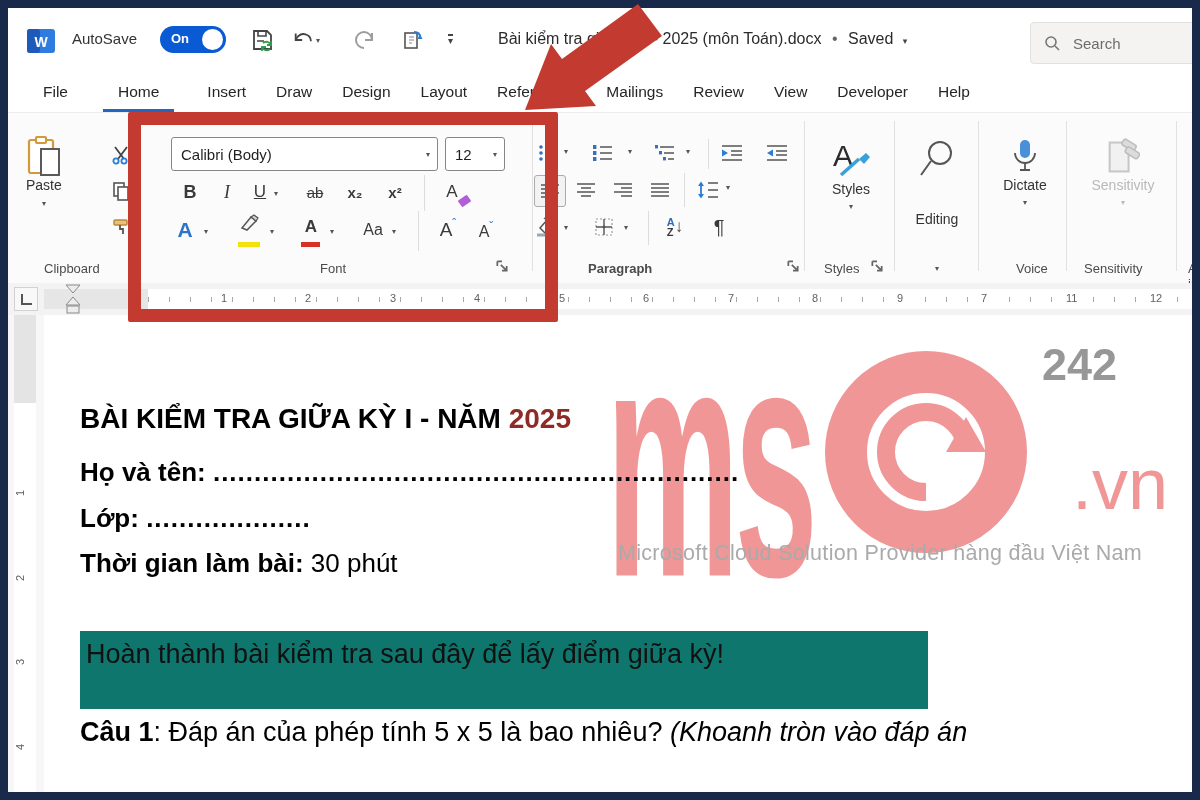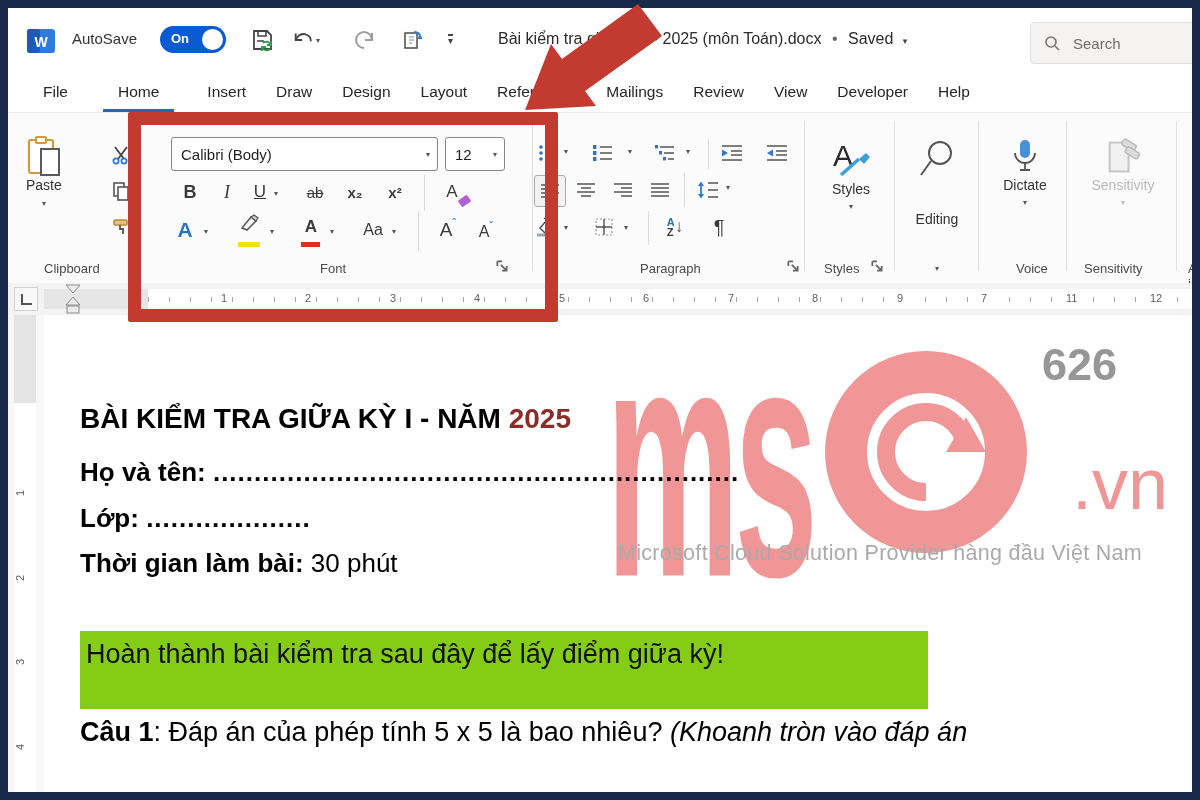--- a/index.html
+++ b/index.html
@@ -54,21 +54,21 @@
           background-size:100% 5px;background-position:0 center;background-repeat:repeat-x;}
   .hmargin{position:absolute;left:0;top:0;width:104px;height:20px;background:#e6e6e6;}
   .hnum{position:absolute;top:3px;font-size:11px;color:#5f5f5f;background:#fff;padding:0 2px;}
   
   .vruler{position:absolute;left:0;top:307px;width:36px;height:477px;background:#f7f7f7;border-right:1px solid #ececec;}
   .vmargin{position:absolute;left:6px;top:0;width:22px;height:88px;background:#e4e4e4;}
   .vstrip{position:absolute;left:6px;top:88px;width:22px;height:389px;background:#fff;}
   .vnum{position:absolute;left:9px;font-size:11px;color:#5f5f5f;transform:rotate(-90deg);}
   .docarea{position:absolute;left:36px;top:307px;width:1148px;height:477px;background:#fff;overflow:hidden;}
   .dtext{position:absolute;white-space:nowrap;color:#000;z-index:2;}
-  .hl{position:absolute;left:36px;top:316px;width:848px;height:78px;background:#84cc16;z-index:2;}
+  .hl{position:absolute;left:36px;top:316px;width:848px;height:78px;background:#0f766e;z-index:2;}
   .hl span{display:block;padding:8px 0 0 6px;font-size:27px;color:#111;}
   
   .watermark{position:absolute;left:516px;top:20px;width:650px;height:250px;z-index:1;opacity:.92;}
   .wm-ms{position:absolute;left:46px;top:-39px;font-size:150px;font-weight:bold;color:#ef8e8e;line-height:1;
          letter-spacing:-5px;transform:scaleY(2.2);transform-origin:top left;}
   .wm-badge{position:absolute;left:482px;top:4px;font-size:45px;font-weight:bold;color:#8f8f8f;}
   .wm-domain{position:absolute;left:512px;top:108px;font-size:72px;color:#ef8e8e;}
   .wm-tagline{position:absolute;left:58px;top:206px;font-size:21.5px;color:#a3a3a3;letter-spacing:.3px;}
   
   .redbox{position:absolute;left:128px;top:112px;width:404px;height:184px;border:13px solid #c23a30;border-radius:2px;z-index:60;}
@@ -325,21 +325,21 @@
     <span class="cv" style="position:absolute;left:616px;top:110px;">▾</span>
     <div class="isep" style="left:640px;top:98px;height:34px;"></div>
     <div class="rb" style="left:650px;top:98px;width:34px;height:32px;">
       <span style="display:flex;flex-direction:column;line-height:10px;font-size:11px;font-weight:bold;">
         <span style="color:#2b6cb8;">A</span>
         <span>Z</span>
       </span>
       <span style="font-size:17px;color:#444;">↓</span>
     </div>
     <div class="rb" style="left:696px;top:98px;width:30px;height:32px;font-size:20px;">¶</div>
-    <span class="glabel" style="left:632px;">Paragraph</span>
+    <span class="glabel" style="left:580px;font-weight:bold;">Paragraph</span>
     <svg class="launcher" style="left:778px;top:146px;" viewBox="0 0 12 12">
       <path d="M2 2h4M2 2v4" stroke="#666" stroke-width="1.5" fill="none"></path>
       <path d="M5 5l5 5M10 6v4h-4" stroke="#666" stroke-width="1.5" fill="none"></path>
     </svg>
     <div class="gsep" style="left:796px;"></div>
 
     <div class="bigbtn" style="left:810px;top:24px;width:66px;">
       <div style="position:relative;width:44px;height:44px;">
         <span style="position:absolute;left:4px;top:2px;font-size:30px;color:#2b2b2b;">A</span>
         <svg width="34" height="30" viewBox="0 0 34 30" style="position:absolute;left:10px;top:12px;">
@@ -435,21 +435,21 @@
 
   <div class="docarea">
 
     <div class="watermark">
       <span class="wm-ms">ms</span>
       <svg style="position:absolute;left:258px;top:14px;" width="216" height="206" viewBox="0 0 216 206">
         <circle cx="108" cy="103" r="80" fill="none" stroke="#ef8e8e" stroke-width="42"></circle>
         <path d="M108 143 A40 40 0 1 1 148 103" fill="none" stroke="#ef8e8e" stroke-width="18"></path>
         <polygon points="128,103 168,103 148,68" fill="#ef8e8e"></polygon>
       </svg>
-      <span class="wm-badge">626</span>
+      <span class="wm-badge">242</span>
       <span class="wm-domain">.vn</span>
       <span class="wm-tagline">Microsoft Cloud Solution Provider hàng đầu Việt Nam</span>
     </div>
 
     <div class="dtext" style="left:36px;top:88px;font-size:28px;font-weight:bold;">
       <span>BÀI KIỂM TRA GIỮA KỲ I - NĂM </span><span style="color:#8d2b26;">2025</span>
     </div>
     <div class="dtext" style="left:36px;top:142px;font-size:26px;font-weight:bold;width:660px;overflow:hidden;">
       <span>Họ và tên: </span><span style="letter-spacing:1px;">..................................................................</span>
     </div>

